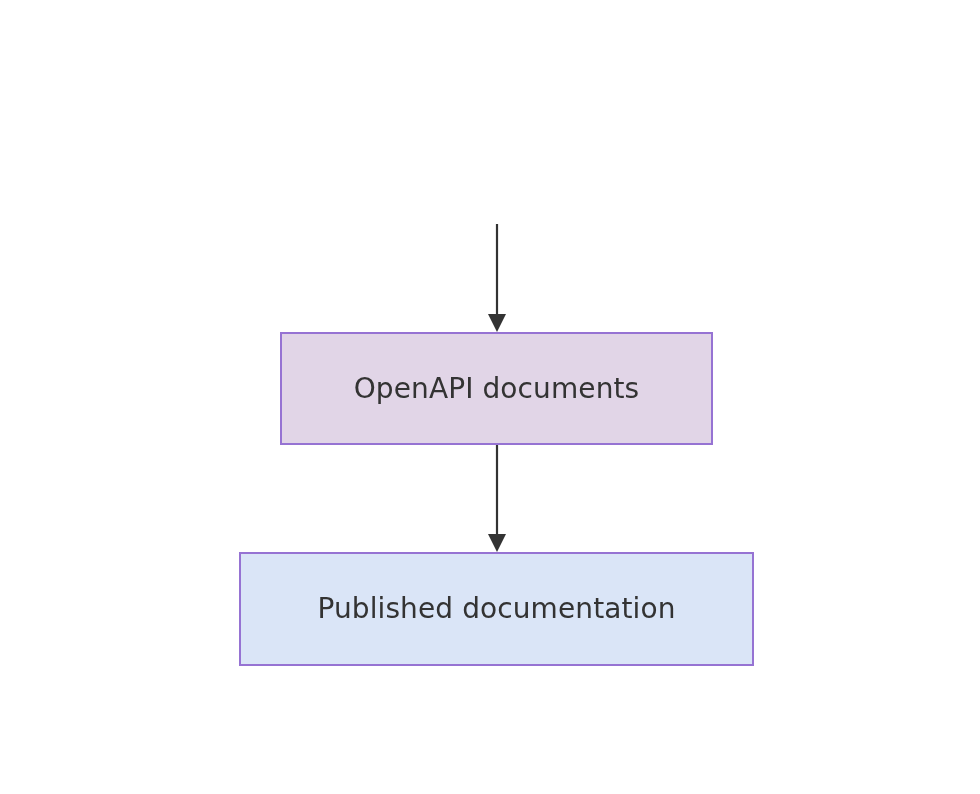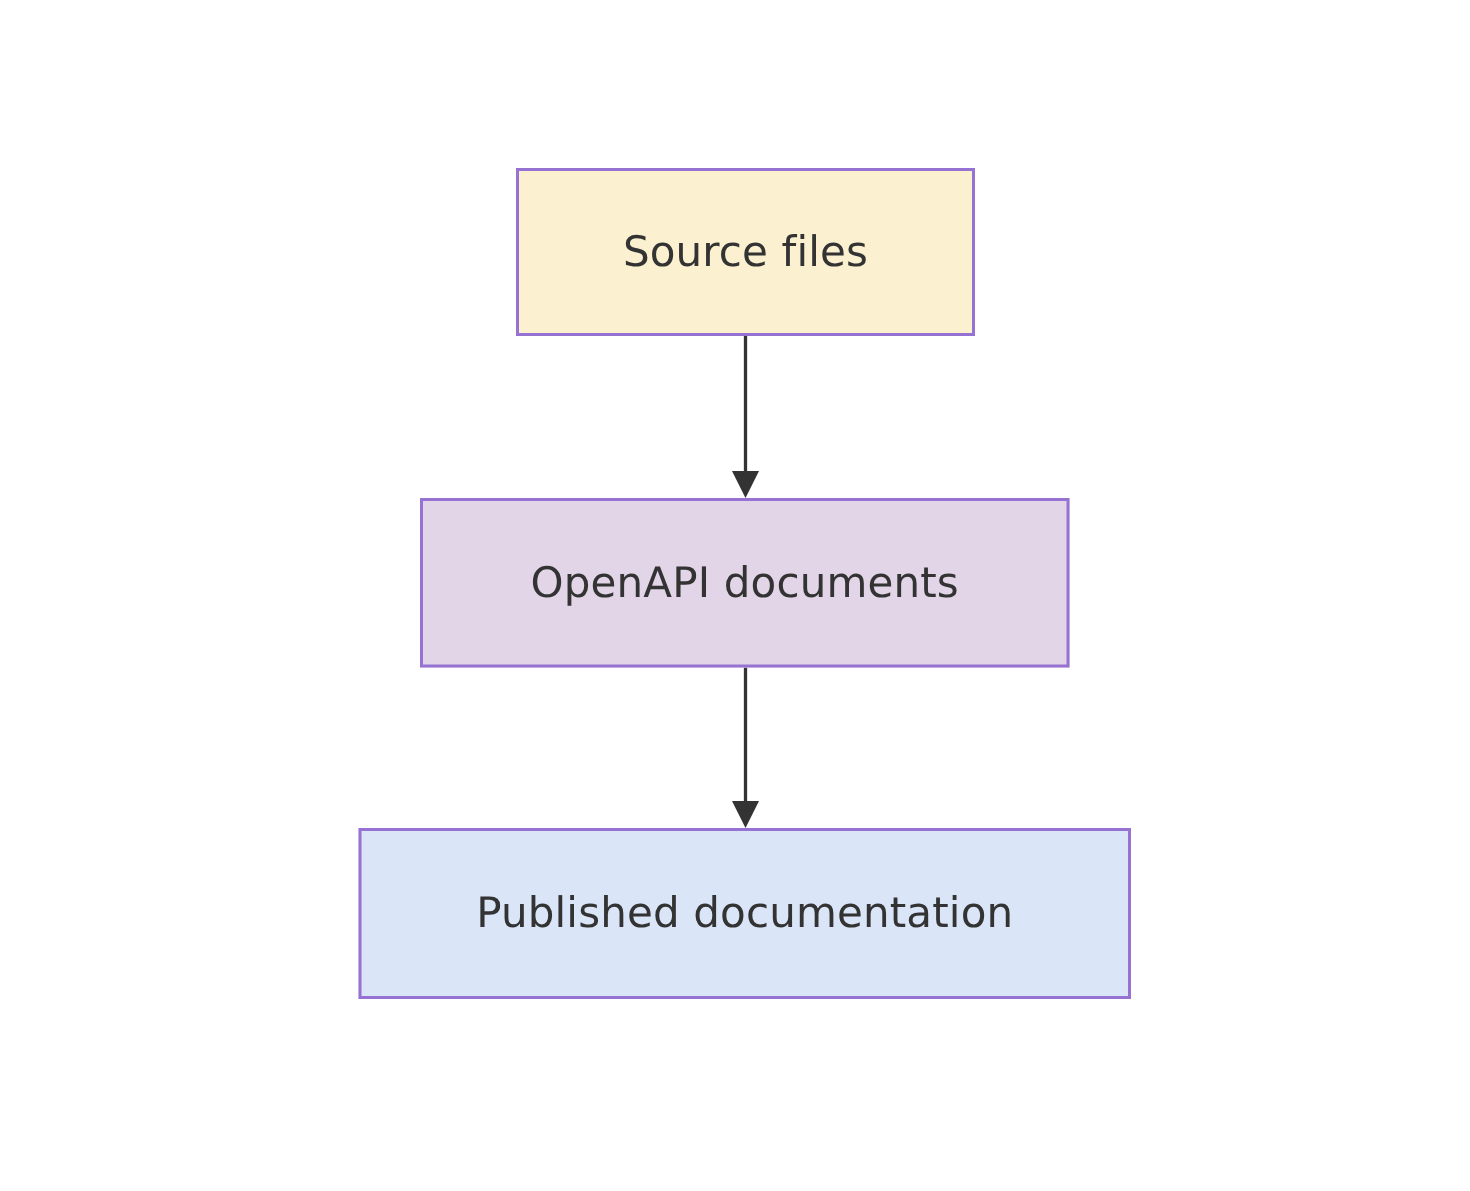--- a/index.html
+++ b/index.html
@@ -98,23 +98,20 @@
       <path class="edge-line" d="M 497 224 L 497 315" stroke="#333333"></path>
       <polygon class="edge-head" points="497,332 488,314 506,314" fill="#333333"></polygon>
     </g>
 
     <g>
       <path class="edge-line" d="M 497 445 L 497 535" stroke="#333333"></path>
       <polygon class="edge-head" points="497,552 488,534 506,534" fill="#333333"></polygon>
     </g>
   </svg>
 
-  <div class="node" id="node-source-files" style="background: rgb(251, 240, 208); border-color: rgb(150, 115, 211);">
-    <span class="node-label" style="color: rgb(51, 51, 51);">Source files</span>
-  </div>
 
   <div class="node" id="node-openapi-documents" style="background: rgb(225, 213, 231); border-color: rgb(150, 115, 211);">
     <span class="node-label" style="color: rgb(51, 51, 51);">OpenAPI documents</span>
   </div>
 
   <div class="node" id="node-published-documentation" style="background: rgb(218, 229, 247); border-color: rgb(150, 115, 211); justify-content: center;">
     <span class="node-label" style="color: rgb(51, 51, 51);">Published documentation</span>
   </div>
 
 </div>

